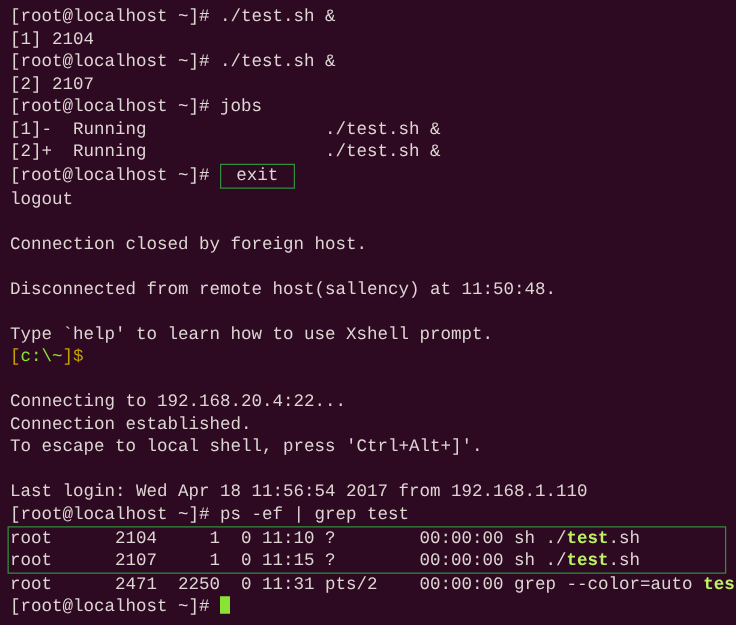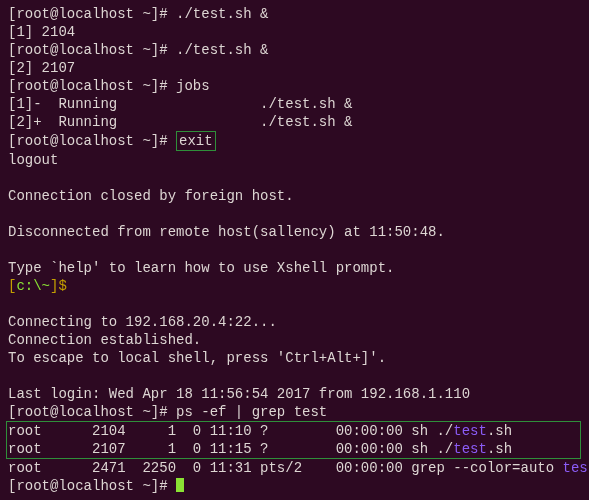--- a/index.html
+++ b/index.html
@@ -11,25 +11,25 @@
     line-height: 18px;
     color: #ddd6d3;
     width: 589px;
     height: 500px;
     box-sizing: border-box;
     overflow: hidden;
   }
   .line { white-space: pre; }
   .green { color: #8ae234; }
   .yellow { color: #c4a000; }
-  .red { color: #8b5cf6; font-weight: normal; }
+  .red { color: #bef264; font-weight: bold; }
   .boxed {
     border: 1px solid #2f8f3a;
     display: inline-block;
-    padding: 0 2px;
+    padding: 0 12px;
   }
   .boxed-block {
     border: 1px solid #2f8f3a;
     display: block;
     margin-left: -2px;
     padding-left: 1px;
   }
   .spacer { height: 18px; }
   .cursor {
     display: inline-block;

